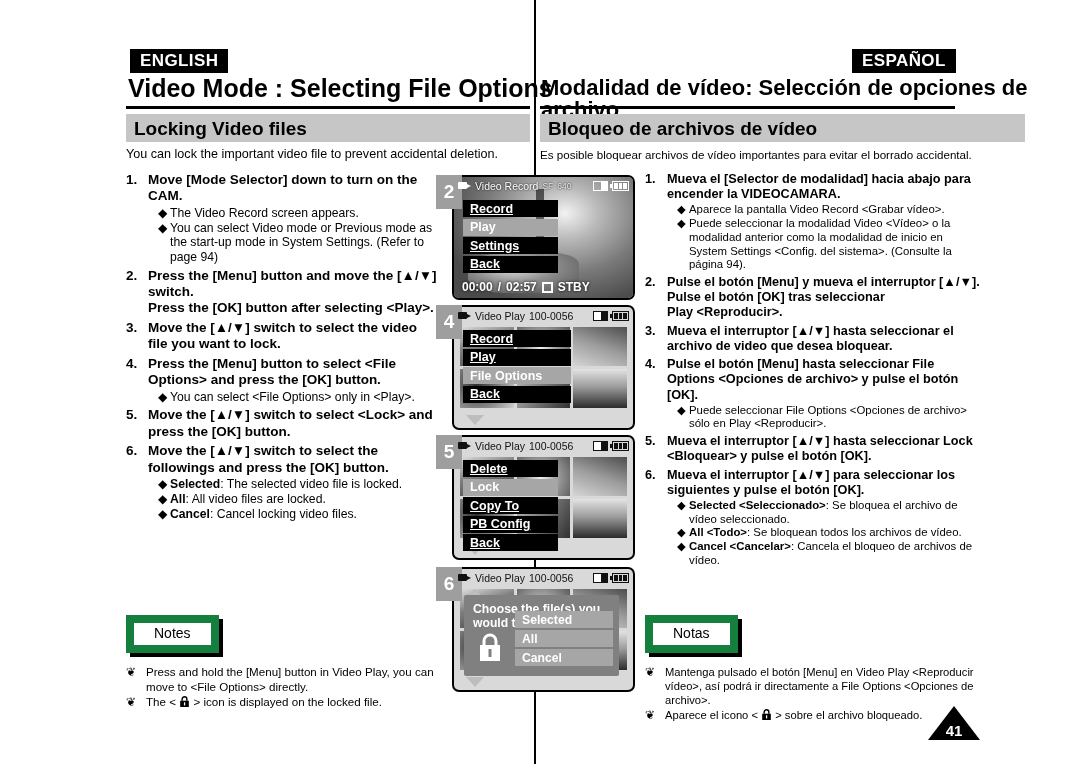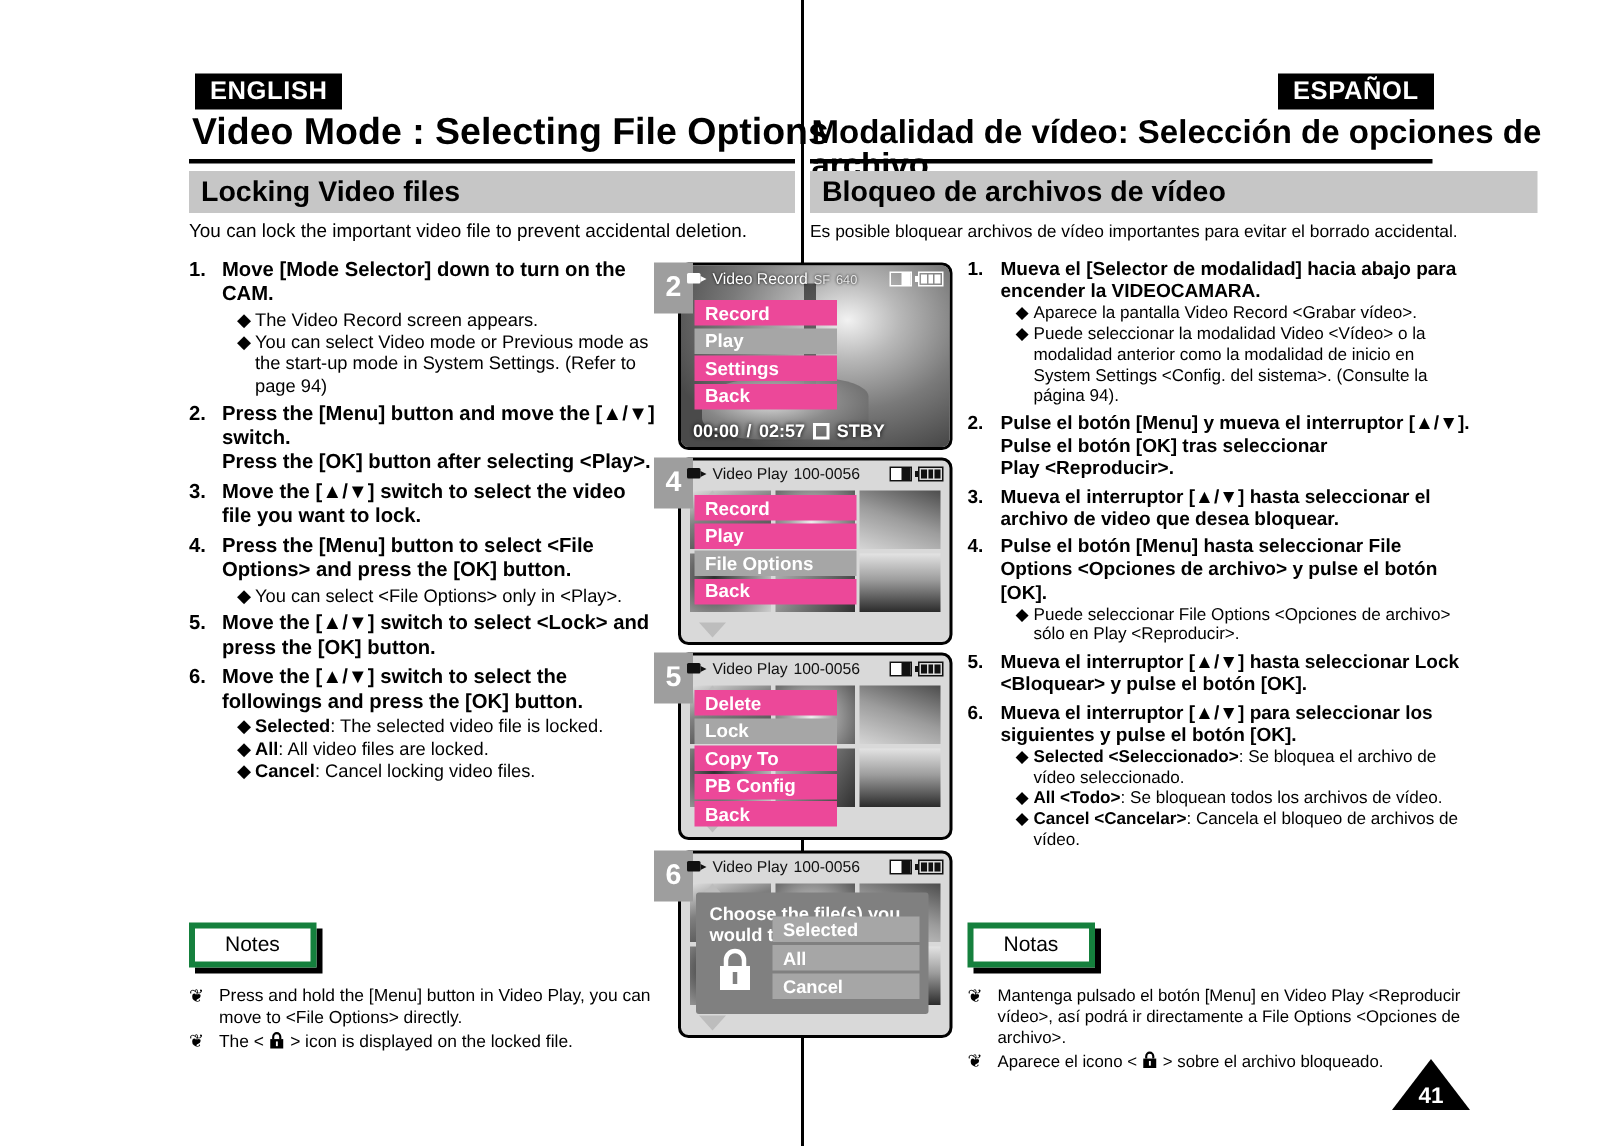--- a/index.html
+++ b/index.html
@@ -65,21 +65,21 @@
   .col-es .bl{font-size:11.4px;}
   .bl .dia{flex:none;width:12px;}
   .bl .btext{flex:1;}
   .bl b{font-weight:bold;}
 
   
   .notes-wrap{position:absolute;}
   .notes-en{left:126px;top:615px;width:312px;}
   .notes-es{left:645px;top:615px;width:335px;}
   .notes-box{
-    display:inline-block;border:4px solid #15803d;background:#fff;
+    display:inline-block;border:8px solid #15803d;background:#fff;
     font-size:14px;padding:3px 20px 4px 20px;line-height:1.1;
     box-shadow:4px 4px 0 #000;position:relative;
   }
   .notes-list{margin-top:12px;}
   .note{display:flex;font-size:11.6px;line-height:1.25;margin-bottom:1px;}
   .notes-es .note{font-size:11.2px;}
   .note .clv{flex:none;width:20px;font-size:12px;line-height:1.2;}
   .note .ntext{flex:1;}
 
   .lock-glyph{display:inline-block;vertical-align:-2px;}
@@ -174,21 +174,21 @@
   .arr-up,.arr-dn{position:absolute;left:12px;width:0;height:0;z-index:4;
     border-left:9px solid transparent;border-right:9px solid transparent;}
   .arr-up{top:20px;border-bottom:10px solid #bdbdbd;}
   .arr-dn{bottom:3px;border-top:10px solid #bdbdbd;}
 
   
   .menu{position:absolute;left:9px;top:23px;width:95px;z-index:5;}
   .menu.m-wide{width:108px;}
   .mi{height:17px;display:flex;align-items:center;padding-left:7px;
      font-weight:bold;font-size:12.5px;color:#fff;box-sizing:border-box;margin-bottom:1.5px;}
-  .mi.dark{background:#ec4899;}
+  .mi.dark{background:#000000;text-decoration:underline;}
   .mi.light{background:#a6a6a6;}
 
   
   .dlg{position:absolute;left:10px;top:26px;right:14px;bottom:14px;background:#808080;z-index:5;
        border-radius:2px;}
   .dlg-text{position:absolute;left:9px;top:7px;right:8px;color:#fff;font-weight:bold;
      font-size:12.2px;line-height:1.18;}
   .dlg-opts{position:absolute;right:6px;bottom:8px;width:98px;}
   .dlg-opt{height:17px;display:flex;align-items:center;padding-left:7px;
      font-weight:bold;font-size:12.2px;color:#fff;box-sizing:border-box;margin-bottom:2px;background:#a6a6a6;}

